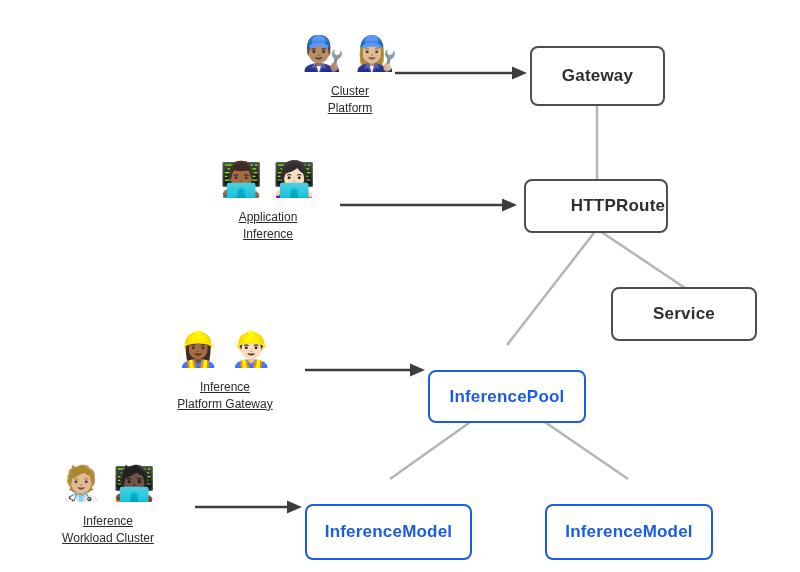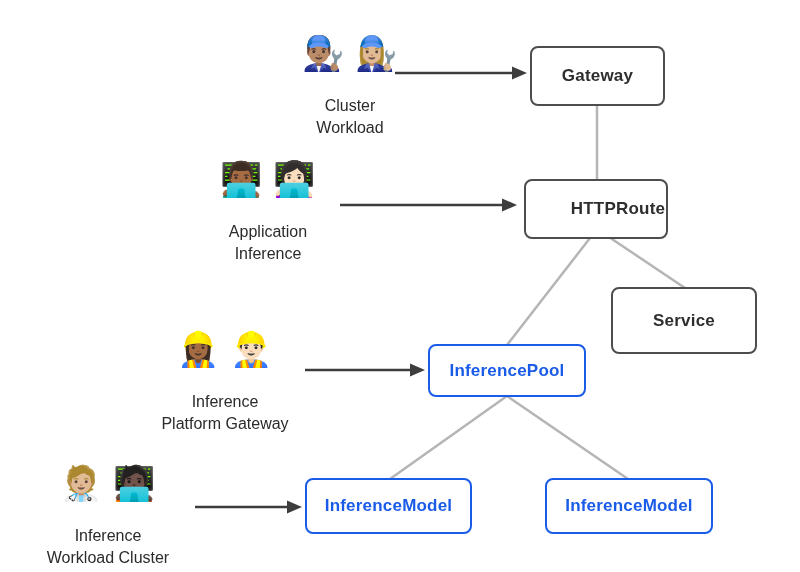--- a/index.html
+++ b/index.html
@@ -27,40 +27,40 @@
 
   .node{
     position:absolute;z-index:2;
     background:#fff;
     border:2.5px solid var(--node-border-dark);
     border-radius:8px;
     display:flex;align-items:center;justify-content:center;
     font-weight:bold;font-size:17px;color:var(--node-text-dark);
     letter-spacing:.2px;
   }
-  .node.blue{border-color:var(--blue);color:var(--blue);}
+  .node.blue{border-color:var(--blue);color:var(--blue);margin-top:26px;}
 
   .persona{
     position:absolute;z-index:2;
     display:flex;flex-direction:column;align-items:center;
     text-align:center;
   }
   .persona .emoji{
     font-size:34px;line-height:1.15;white-space:nowrap;
     font-family:"DejaVu Sans",sans-serif;
   }
   .persona .plabel{
-    margin-top:22px;
-    font-size:16px;line-height:1.38;color:var(--persona-text);
+    margin-top:10px;
+    font-size:12px;line-height:1.38;color:var(--persona-text);text-decoration:underline;
   }
 
   
   #n-gateway        {left:530px;top:46px; width:135px;height:60px;text-align:center;}
-  #n-httproute      {left:524px;top:179px;width:144px;height:60px;padding-left:44px;}
-  #n-service        {left:611px;top:287px;width:146px;height:67px;text-align:center;}
+  #n-httproute      {left:524px;top:179px;width:144px;height:54px;padding-left:44px;}
+  #n-service        {left:611px;top:287px;width:146px;height:54px;text-align:center;}
   #n-inferencepool  {left:428px;top:344px;width:158px;height:53px;}
   #n-inferencemodel1{left:305px;top:478px;width:167px;height:56px;}
   #n-inferencemodel2{left:545px;top:478px;width:168px;height:56px;}
 
   
   #p-cluster-operators          {left:275px;top:34px; width:150px;}
   #p-application-developers     {left:188px;top:160px;width:160px;}
   #p-inference-platform-owners  {left:135px;top:330px;width:180px;}
   #p-inference-workload-owners  {left:18px; top:464px;width:180px;}
 </style>
@@ -111,21 +111,21 @@
     <span>InferenceModel</span>
   </div>
   <div class="node blue" id="n-inferencemodel2">
     <span>InferenceModel</span>
   </div>
 
   <div class="persona" id="p-cluster-operators">
     <div class="emoji">👨🏽‍🔧 👩🏼‍🔧</div>
     <div class="plabel">
       <div>Cluster</div>
-      <div>Workload</div>
+      <div>Platform</div>
     </div>
   </div>
 
   <div class="persona" id="p-application-developers">
     <div class="emoji">👨🏾‍💻 👩🏻‍💻</div>
     <div class="plabel">
       <div>Application</div>
       <div>Inference</div>
     </div>
   </div>

